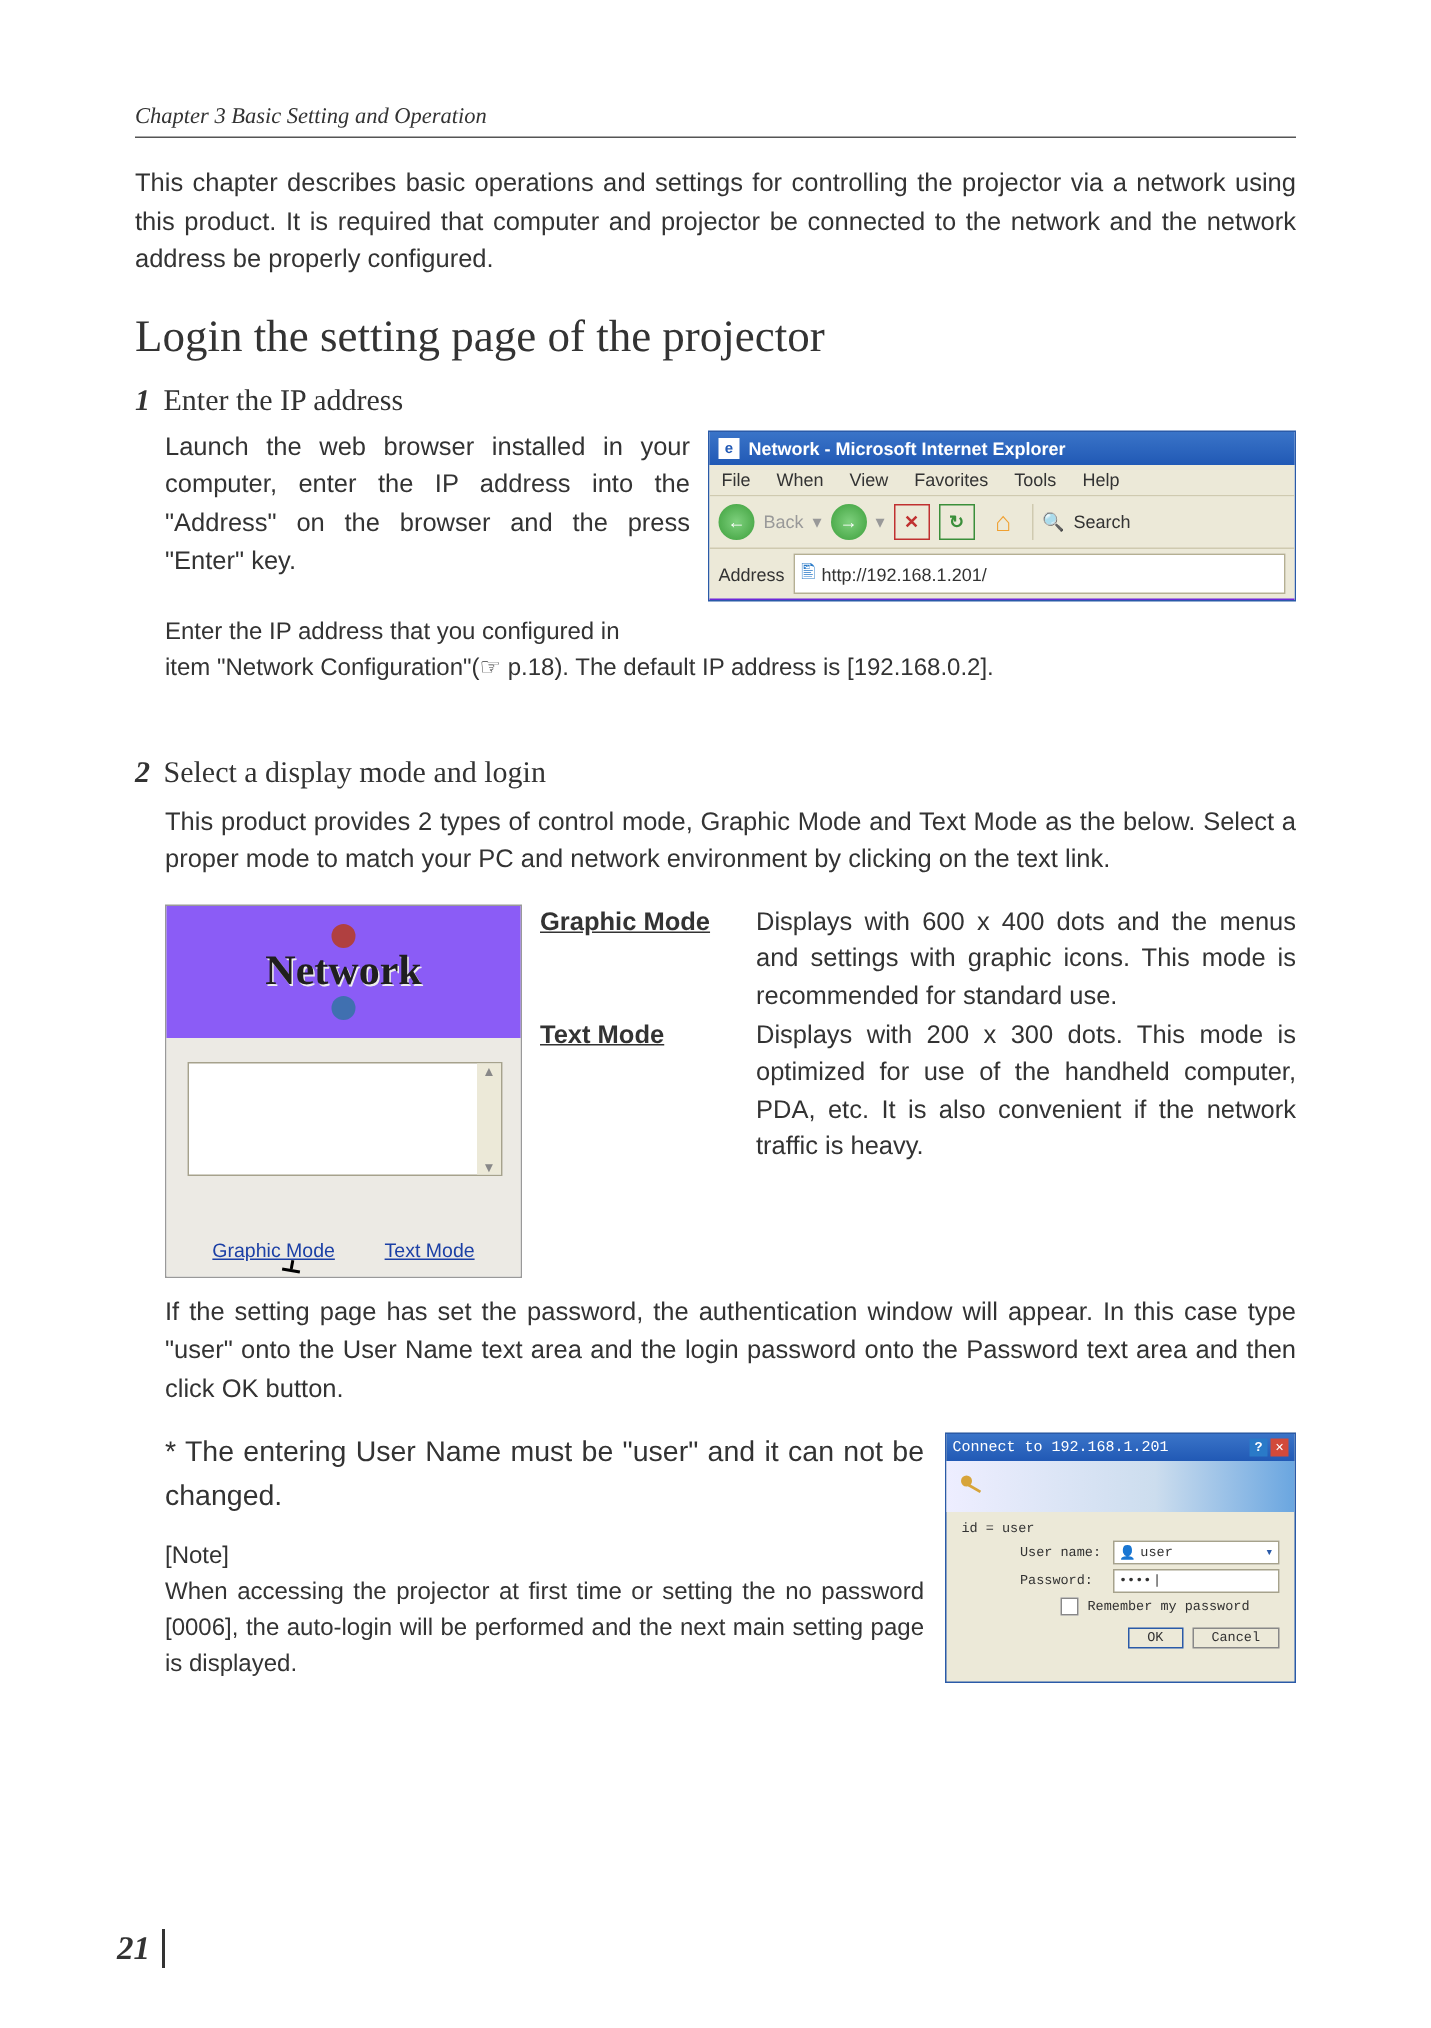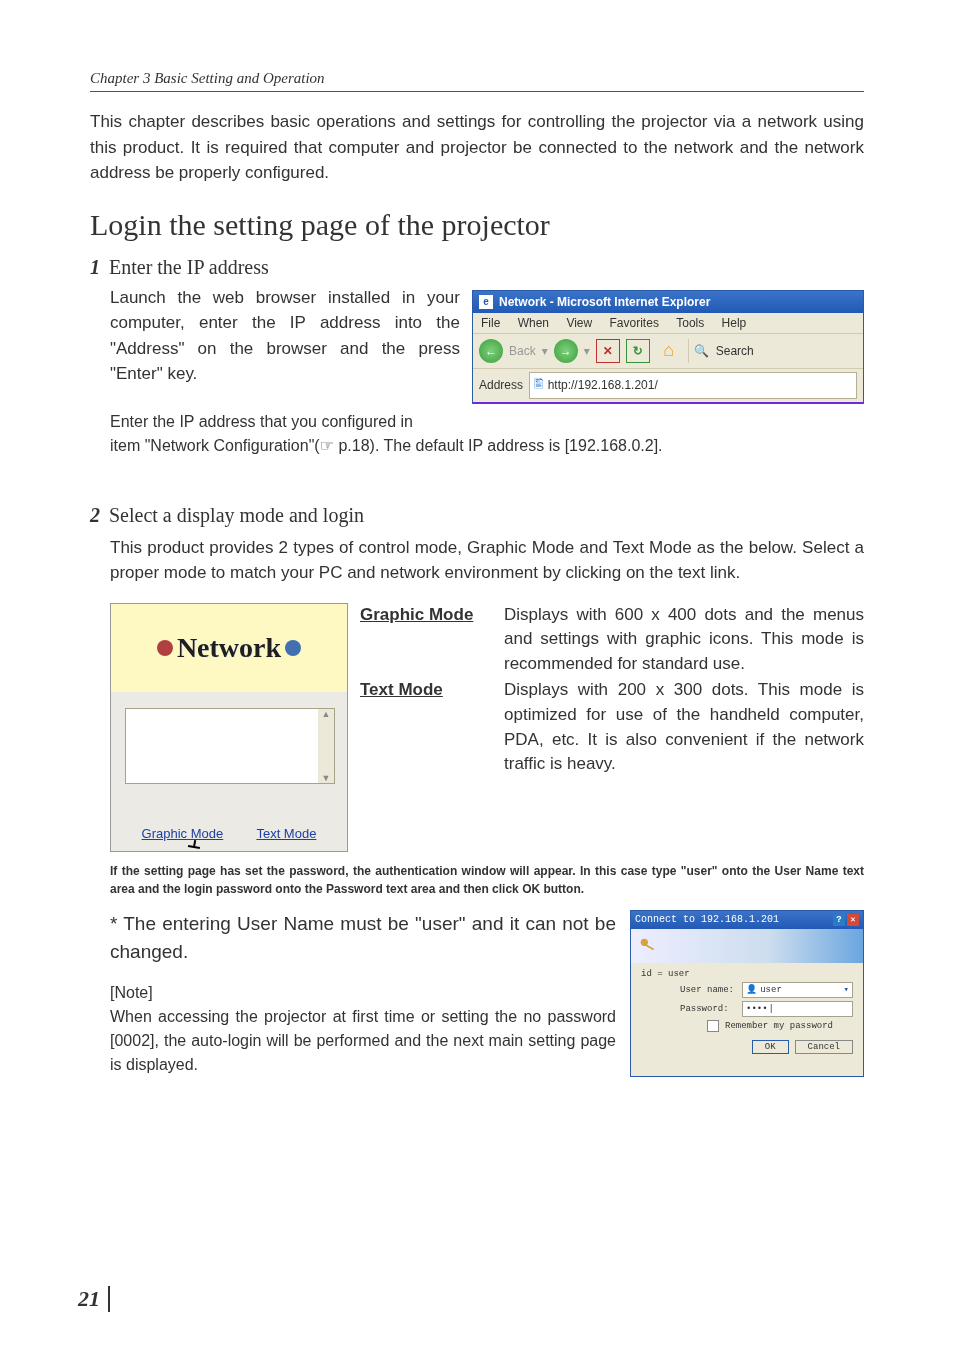--- a/index.html
+++ b/index.html
@@ -50,21 +50,21 @@
   }
   .step-body {
     margin-left: 20px;
     font-size: 17px;
     line-height: 1.5;
     text-align: justify;
   }
   .row1 {
     display: flex;
     gap: 12px;
-    align-items: flex-end;
+    align-items: center;
   }
   .row1 .left {
     flex: 1;
   }
   
   .ie-window {
     width: 390px;
     border: 1px solid #2a5aa8;
     font-family: Tahoma, sans-serif;
     font-size: 12px;
@@ -142,24 +142,25 @@
     gap: 12px;
     margin: 14px 0 10px 20px;
   }
   .network-card {
     width: 236px;
     border: 1px solid #999;
     background:#fff;
   }
   .network-card .nhead {
     height: 88px;
-    background:#fef9c3;
+    background:#8b5cf6;
     display:flex;
     align-items:center;
     justify-content:center;
+    flex-direction:column;
   }
   .network-card .nhead span {
     font-family: 'Comic Sans MS', cursive;
     font-size: 28px;
     font-weight:bold;
     color:#1f1f1f;
     text-shadow: 1px 1px 0 #eee;
   }
   .dot { width:16px; height:16px; border-radius:50%; margin:0 4px; }
   .d1 { background:#b04040; }
@@ -185,21 +186,21 @@
   }
   .mode-links a { color:#1b3fa5; text-decoration:underline; }
   .desc-col {
     flex:1;
     font-size:17px;
     line-height:1.45;
   }
   .desc-row { display:flex; gap:14px; }
   .desc-row .term { font-weight:bold; text-decoration:underline; min-width:130px; }
   .desc-row .def { flex:1; text-align:justify; }
-  .after { margin-left:20px; font-size:12px; line-height:1.5; text-align:justify; margin-top:8px;font-weight:bold;}
+  .after { margin-left:20px; font-size:17px; line-height:1.5; text-align:justify; margin-top:8px;}
   .note-row {
     display:flex;
     gap:14px;
     margin-top:4px;
     margin-left:20px;
   }
   .note-row .ntext { flex:1; font-size:16px; line-height:1.5; text-align:justify; }
   .small { font-size:19px; }
   
   .auth-dlg {
@@ -357,21 +358,21 @@
 
   <p class="after">
     <span>If the setting page has set the password, the authentication window will appear. In this case type "user" onto the </span><span style="font-family:Arial">User Name</span><span> text area and the login password onto the </span><span style="font-family:Arial">Password</span><span> text area and then click </span><span style="font-family:Arial">OK</span><span> button.</span>
   </p>
 
   <div class="note-row">
     <div class="ntext">
       <div class="small">* The entering User Name must be "user" and it can not be changed.</div>
       <div style="height:14px"></div>
       <div>[Note]</div>
-      <div>When accessing the projector at first time or setting the no password [0002], the auto-login will be performed and the next main setting page is displayed.</div>
+      <div>When accessing the projector at first time or setting the no password [0006], the auto-login will be performed and the next main setting page is displayed.</div>
     </div>
 
     <div class="auth-dlg">
       <div class="at">
         <span>Connect to 192.168.1.201</span>
         <span class="wbtn">
           <span style="background:#2a7ac8">?</span>
           <span style="background:#d24a3a">✕</span>
         </span>
       </div>

